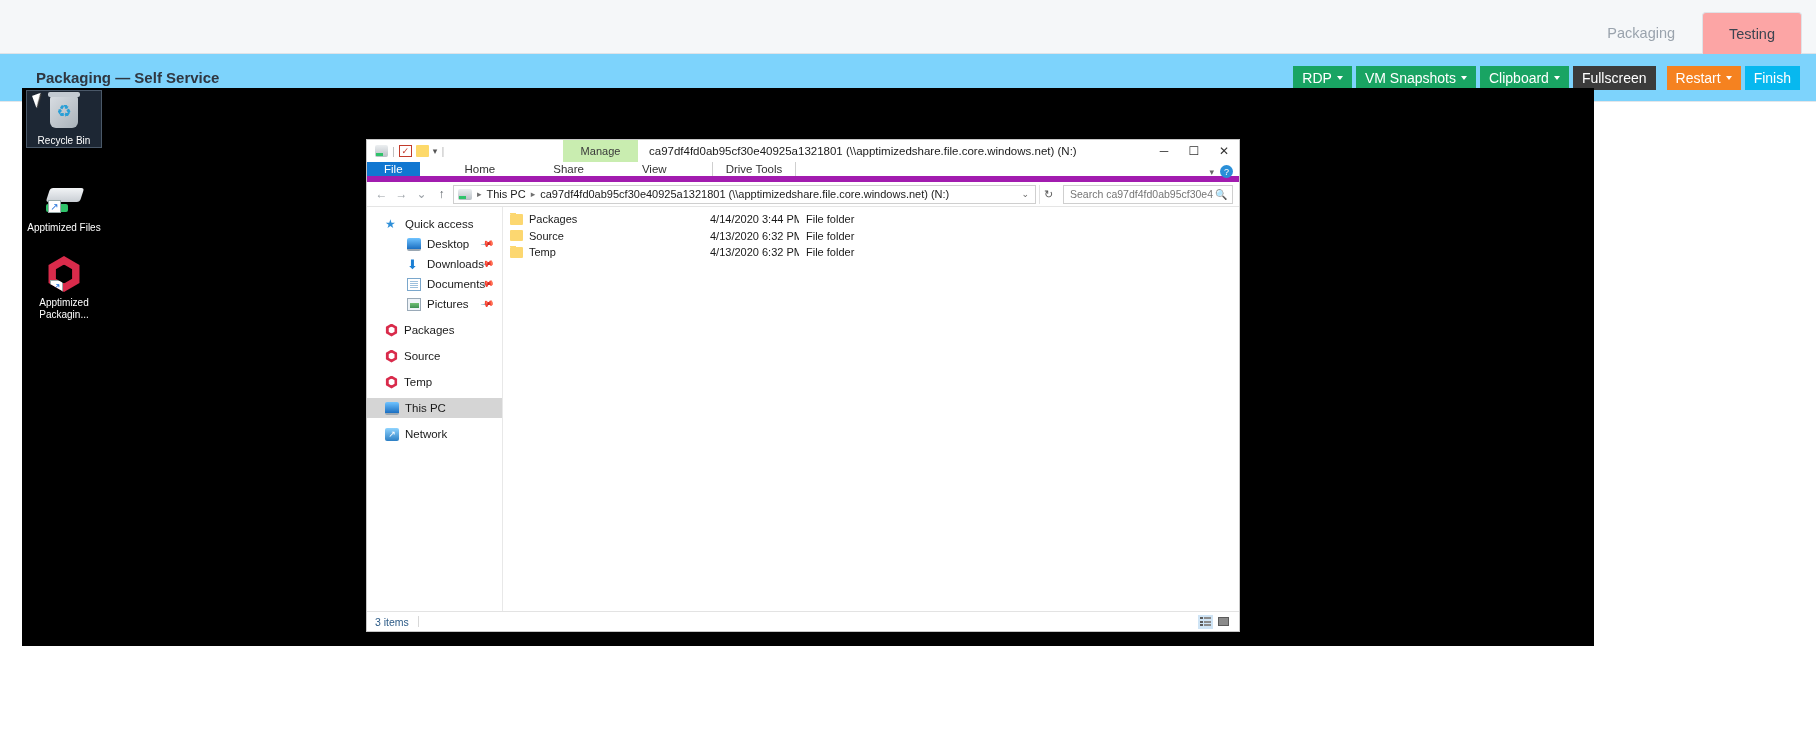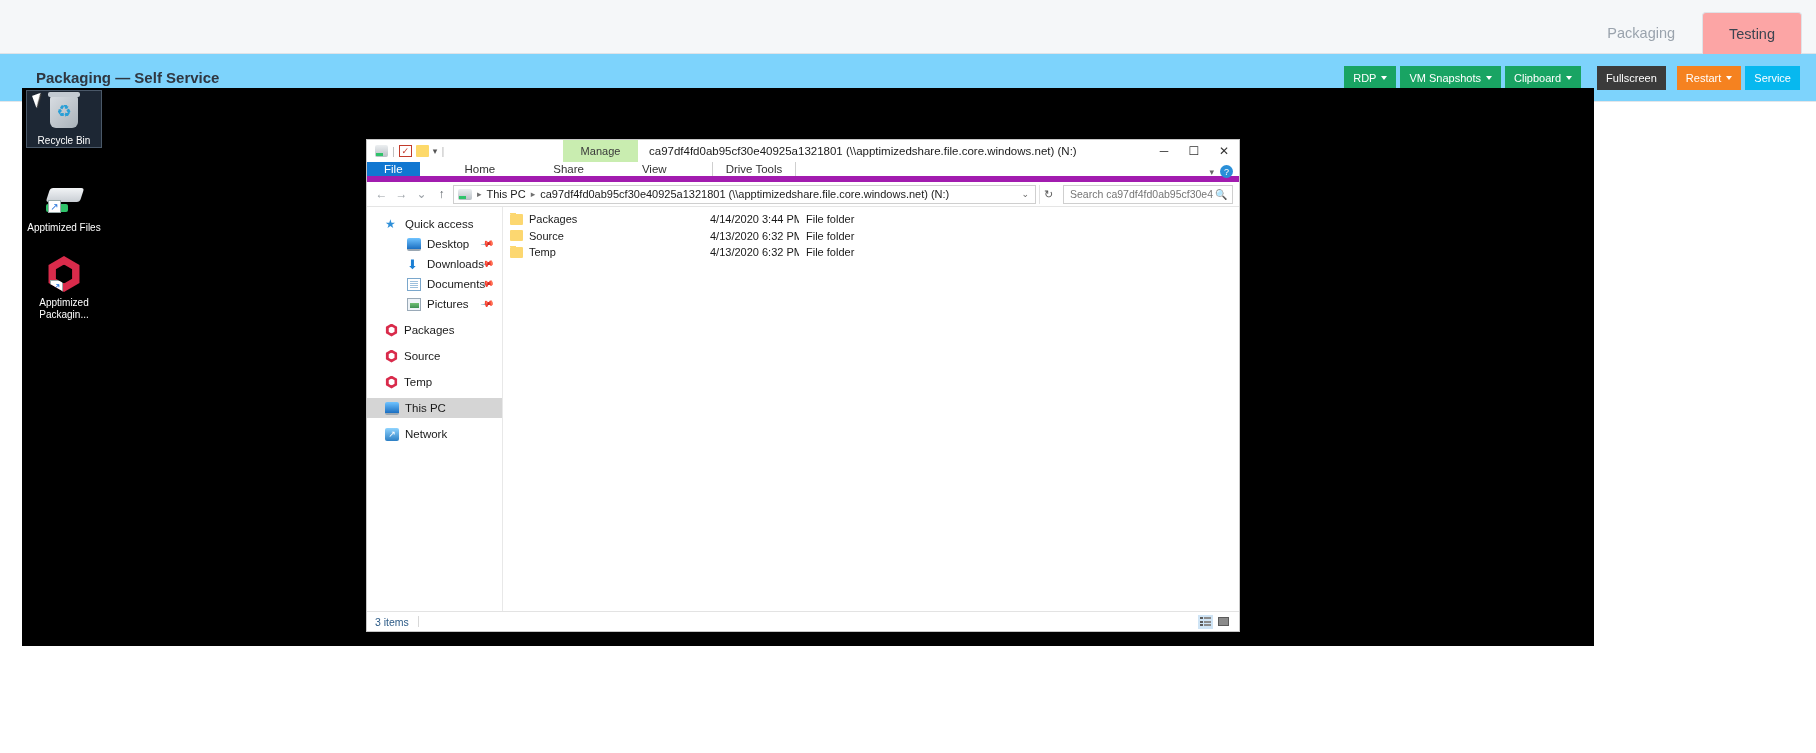--- a/index.html
+++ b/index.html
@@ -35,27 +35,27 @@
   #actionbar {
     height:48px; background:#7dd3fc;
     border-bottom:1px solid #e3e6ea;
     display:flex; align-items:center;
     padding:0 16px 0 36px;
   }
   #apptitle { font-size:15px; color:#2f3640; font-weight:bold; flex:1; }
   #btngroup { display:flex; align-items:center; }
   .abtn {
     height:24px; padding:0 9px;
-    font-size:11px; color:#ffffff;
+    font-size:14px; color:#ffffff;
     display:flex; align-items:center; gap:5px;
     border:none; cursor:pointer; white-space:nowrap;
     font-family:"Liberation Sans", sans-serif;
   }
   .green   { background:#19a463; }
-  .dark    { background:#3b3b3b;margin-left:12px; }
+  .dark    { background:#3b3b3b; }
   .orange  { background:#f58220; }
   .cyan    { background:#07b8ef; }
   .caret {
     width:0;height:0;border-left:3.5px solid transparent;
     border-right:3.5px solid transparent;border-top:4px solid #fff;
     display:inline-block;
   }
   .gap { width:4px; }
   .biggap { width:11px; }
 
@@ -267,21 +267,21 @@
     <button class="abtn dark">
       <span>Fullscreen</span>
     </button>
     <span class="biggap"></span>
     <button class="abtn orange">
       <span>Restart</span>
       <span class="caret"></span>
     </button>
     <span class="gap"></span>
     <button class="abtn cyan">
-      <span>Service</span>
+      <span>Finish</span>
     </button>
   </div>
 </div>
 
 <div id="desktop">
 
   <div class="dicon sel" style="left:5px;top:3px;">
     <div class="glyph">
         <div class="rbin"></div>
       </div>

